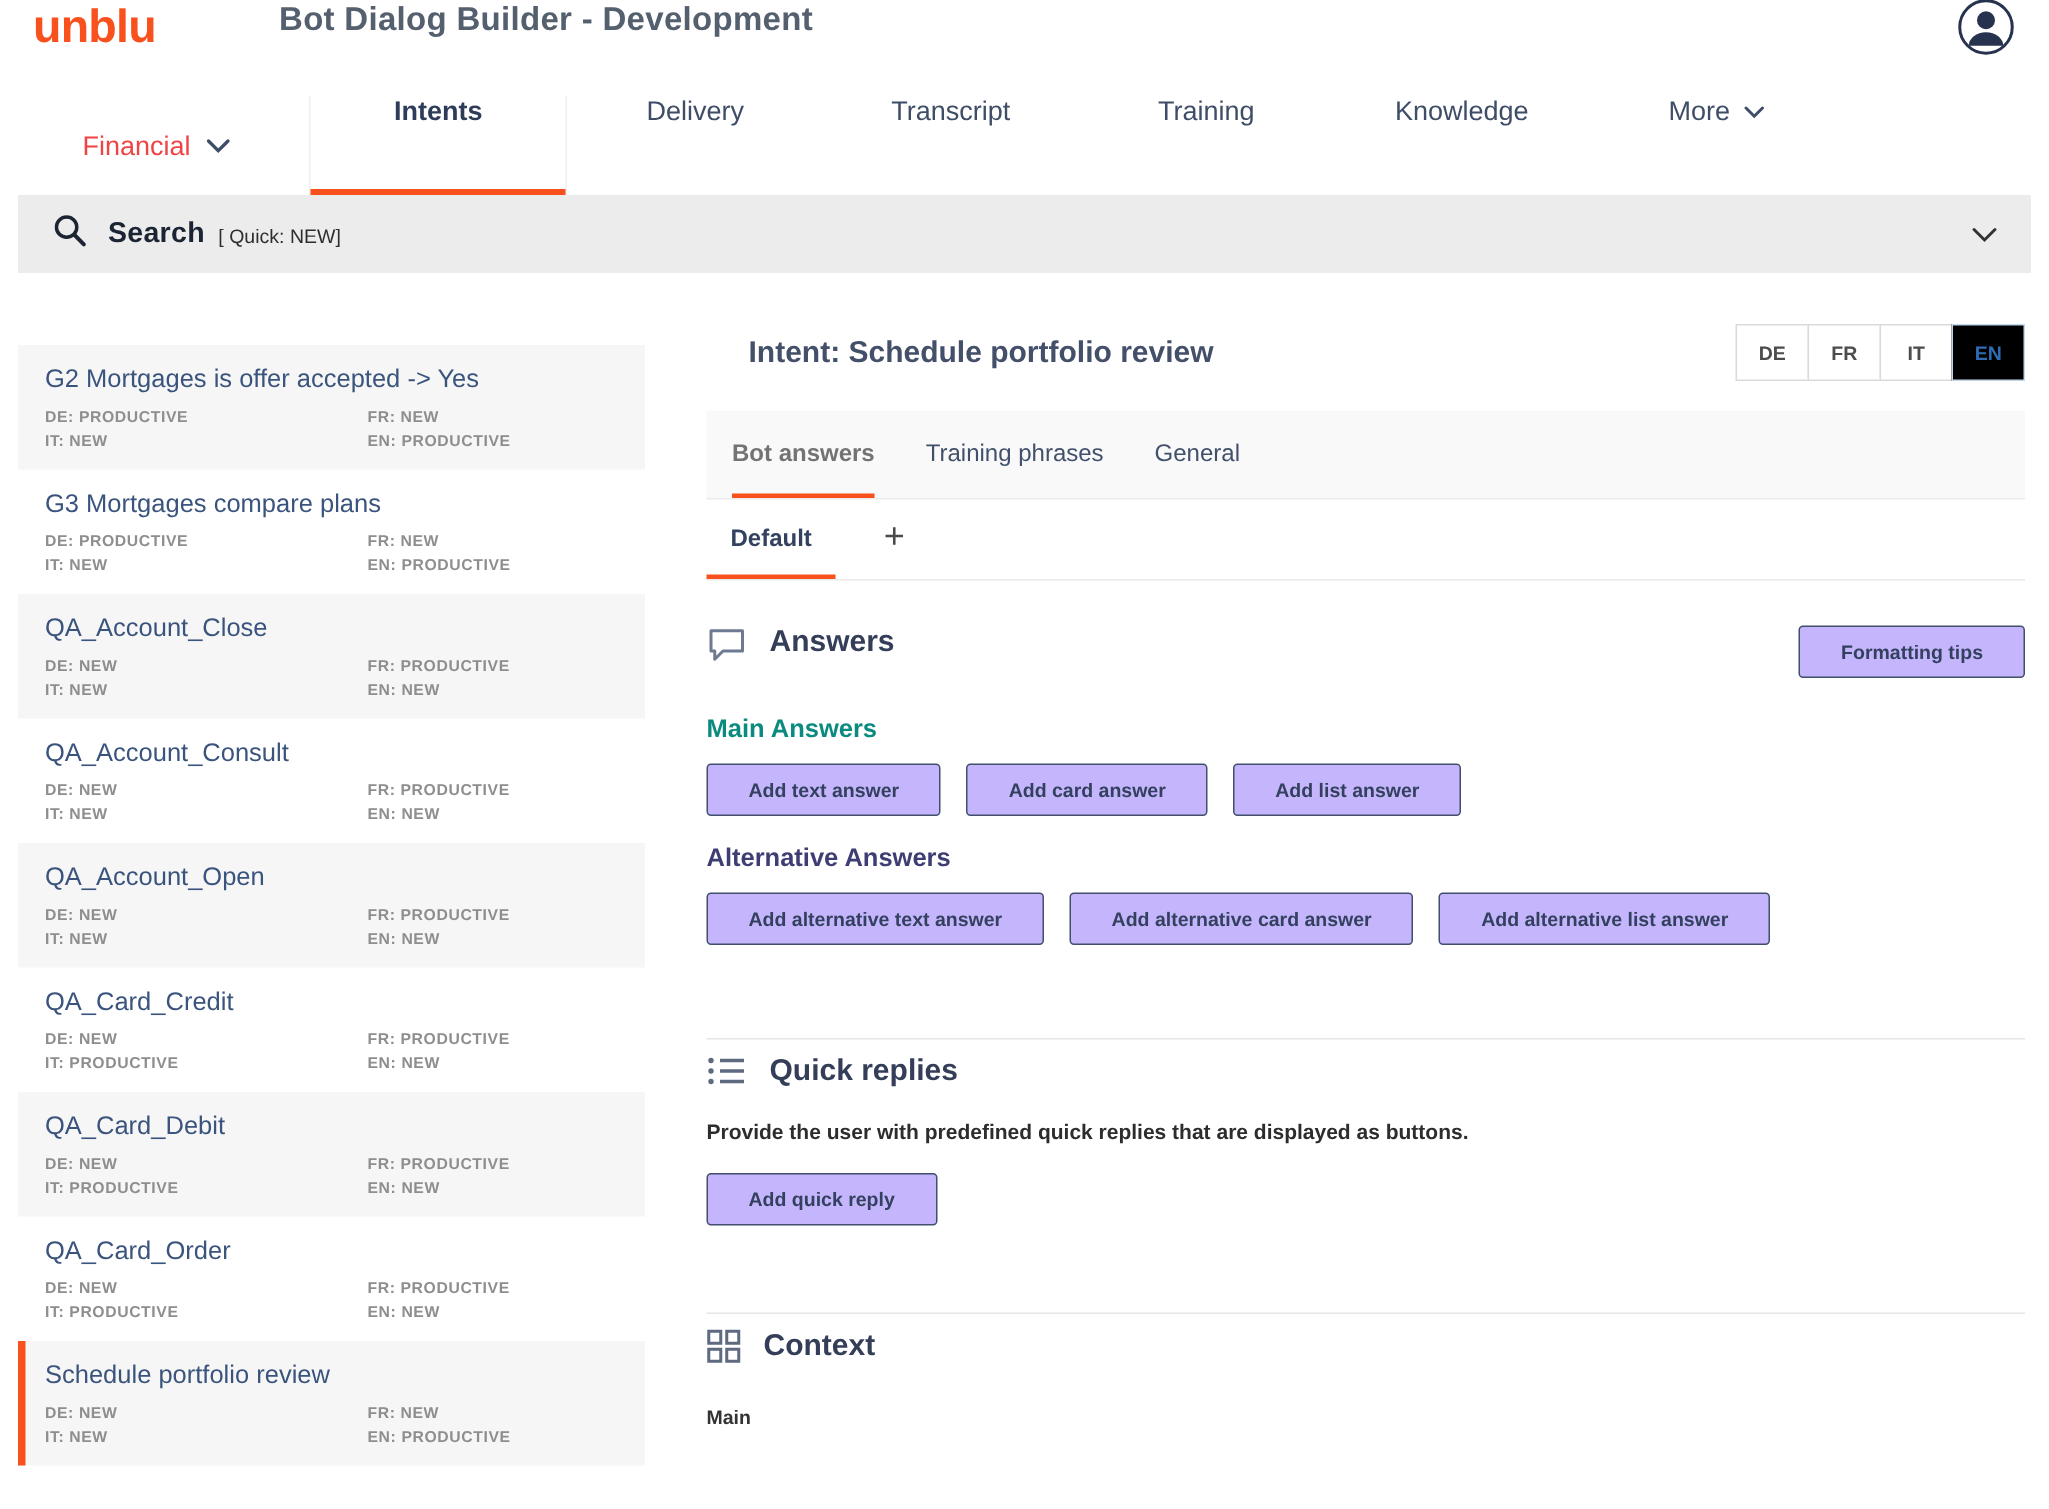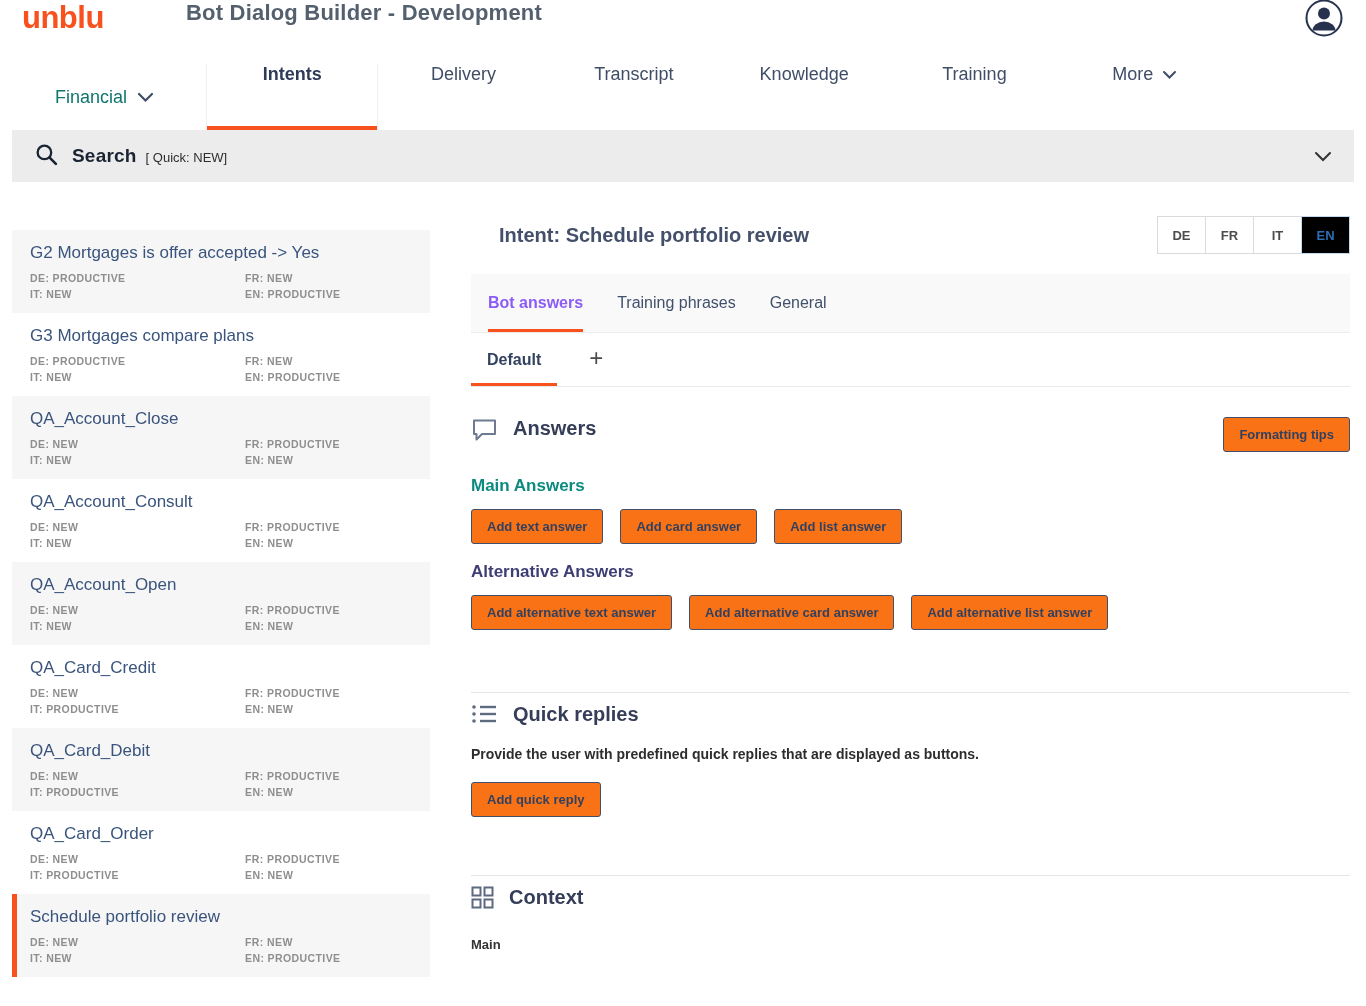--- a/index.html
+++ b/index.html
@@ -7,21 +7,21 @@
   body { overflow:hidden; background:#fff; font-family:"Liberation Sans",sans-serif; color:#333; }
 
   
   .header { height:64px; display:flex; align-items:flex-start; padding:0 22px; }
   .logo { font-size:31px; font-weight:800; color:#f8511d; letter-spacing:-0.5px; width:142px; }
   .app-title { font-size:22px; font-weight:600; color:#55606f; margin-left:22px; letter-spacing:0.2px; }
   .avatar { margin-left:auto; width:40px; height:40px; border-radius:50%; display:flex; align-items:center; justify-content:center; cursor:pointer; }
 
   
   .nav { height:66px; display:flex; }
-  .context-selector { width:206px; display:flex; align-items:center; padding-left:55px; gap:10px; font-size:18px; color:#0f766e; cursor:pointer; }
+  .context-selector { width:206px; display:flex; align-items:center; padding-left:55px; gap:10px; font-size:18px; color:#ef4444; cursor:pointer; }
   .nav-tabs { display:flex; width:1024px; }
   .nav-tab { flex:1; display:flex; justify-content:center; gap:9px; font-size:18px; color:#3f4d67; cursor:pointer; position:relative; }
   .nav-tab.active { font-weight:700; color:#2e3c59; border-left:1px solid #f0f0f0; border-right:1px solid #f0f0f0; }
   .nav-tab.active::after { content:""; position:absolute; left:0; right:0; bottom:0; height:4px; background:#f8511d; }
 
   
   .search-bar { margin:0 12px; height:52px; background:#ececec; display:flex; align-items:center; padding:0 22px; cursor:pointer; }
   .search-label { font-size:19px; font-weight:700; color:#1a2433; margin-left:13px; letter-spacing:0.2px; }
   .search-filter { font-size:13px; color:#2e2e2e; margin-left:9px; margin-top:3px; }
   .search-chevron { margin-left:auto; display:flex; }
@@ -38,32 +38,32 @@
 
   .main { flex:1; margin-left:41px; margin-right:16px; }
   .intent-header { display:flex; align-items:center; justify-content:space-between;margin-left:28px; }
   .intent-title { font-size:20px; font-weight:700; color:#44506a; }
   .lang-group { display:flex; }
   .lang-btn { width:49px; height:38px; border:1px solid #dadada; background:#fff; color:#4c4c4c; font-weight:700; font-size:13px; display:flex; align-items:center; justify-content:center; margin-left:-1px; cursor:pointer; font-family:inherit; }
   .lang-btn.active { background:#000000; color:#2e6cb3; border-color:#c2d8ee; }
 
   .main-tabs { margin-top:20px; background:#f9f9f9; border-bottom:1px solid #ececec; display:flex; padding-left:17px; }
   .main-tab { padding:20px 0 17px; margin-right:34px; font-size:16px; color:#41506b; cursor:pointer; border-bottom:3px solid transparent; }
-  .main-tab.active { font-weight:700; color:#8b5cf6; border-bottom-color:#f8511d; }
+  .main-tab.active { font-weight:700; color:#737373; border-bottom-color:#f8511d; }
 
   .subtabs { display:flex; align-items:center; border-bottom:1px solid #e9e9e9; }
   .subtab { padding:18px 16px 14px; font-size:16px; font-weight:600; color:#33425f; border-bottom:3px solid #f8511d; cursor:pointer; }
   .subtab-add { margin-left:26px; font-size:24px; color:#4a4a4a; cursor:pointer; padding:0 6px 4px; }
 
   .section-header { display:flex; align-items:flex-start; margin-top:30px; }
   .section-header.mt22 { margin-top:10px; }
   .section-icon { display:flex; }
   .section-title { font-size:20px; font-weight:700; color:#343e58; margin-left:15px; }
 
-  .btn { background:#f97316; border:1px solid #414f6d; border-radius:3px; color:#33405e; font-weight:700; font-size:13px; padding:9px 15px; cursor:pointer; font-family:inherit; }
+  .btn { background:#c4b5fd; border:1px solid #414f6d; border-radius:3px; color:#33405e; font-weight:700; font-size:13px; padding:9px 27px; cursor:pointer; font-family:inherit; }
   .formatting-tips { margin-left:auto; }
 
   .sub-title { font-size:17px; font-weight:700; margin-top:24px; }
   .sub-title.teal { color:#0b8b80; }
   .sub-title.indigo { color:#3e3e74; margin-top:18px; }
   .btn-row { display:flex; gap:17px; margin-top:13px; }
 
   .divider { border:none; border-top:1px solid #e5e5e5; margin-top:62px; }
   .divider.d2 { margin-top:58px; }
   .qr-desc { margin-top:20px; font-size:14px; font-weight:600; color:#2d2d2d; }
@@ -100,24 +100,24 @@
     <div class="nav-tab active">
         <span>Intents</span>
       </div>
     <div class="nav-tab">
         <span>Delivery</span>
       </div>
     <div class="nav-tab">
         <span>Transcript</span>
       </div>
     <div class="nav-tab">
+        <span>Training</span>
+      </div>
+    <div class="nav-tab">
         <span>Knowledge</span>
-      </div>
-    <div class="nav-tab">
-        <span>Training</span>
       </div>
     <div class="nav-tab">
       <span>More</span>
       <span>
         <svg width="15" height="10" viewBox="0 0 15 10">
             <path d="M2 2 L7.5 7.5 L13 2" fill="none" stroke="#3f4d67" stroke-width="2" stroke-linecap="round"></path>
           </svg>
       </span>
     </div>
   </div>

